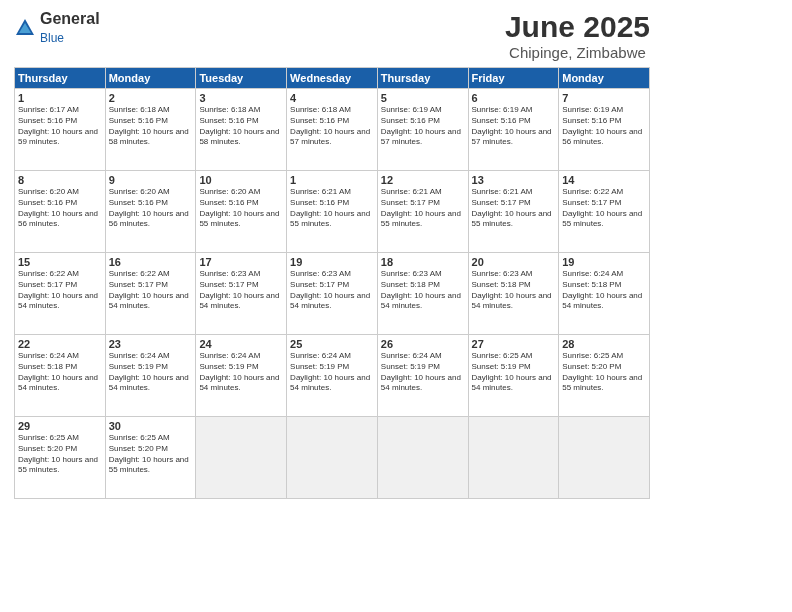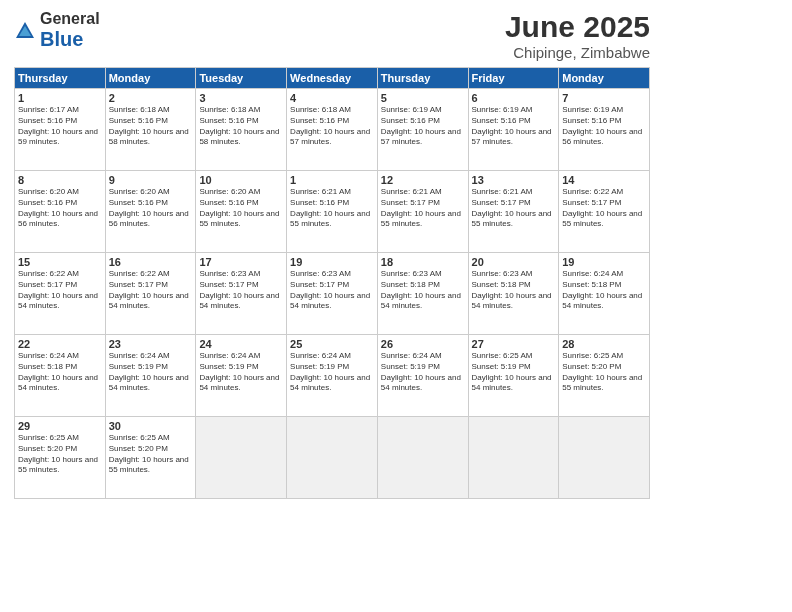--- a/index.html
+++ b/index.html
@@ -25,30 +25,30 @@
       display: flex;
       align-items: center;
       gap: 4px;
     }
     .logo-text-general {
       font-size: 16px;
       font-weight: bold;
       color: #333;
     }
     .logo-text-blue {
-      font-size: 20px;
-      font-weight: bold;
+      font-size: 12px;
+      font-weight: normal;
       color: #1a5fa8;
     }
     .logo-icon {
       width: 22px;
       height: 22px;
     }
     .title-area {
-      text-align: right;
+      text-align: center;
     }
     .month-title {
       font-size: 30px;
       font-weight: bold;
       color: #333;
     }
     .location-title {
       font-size: 15px;
       color: #555;
     }

